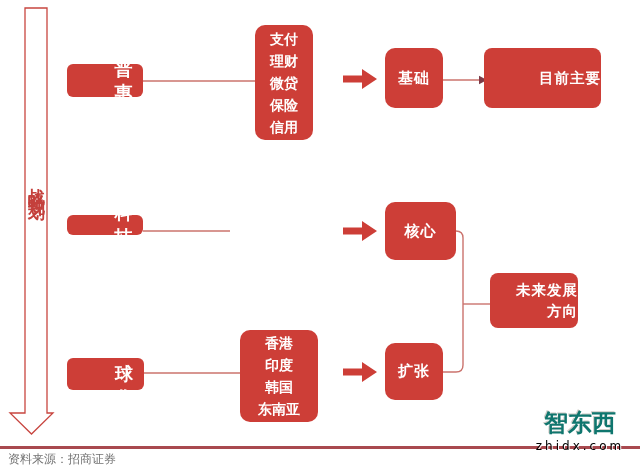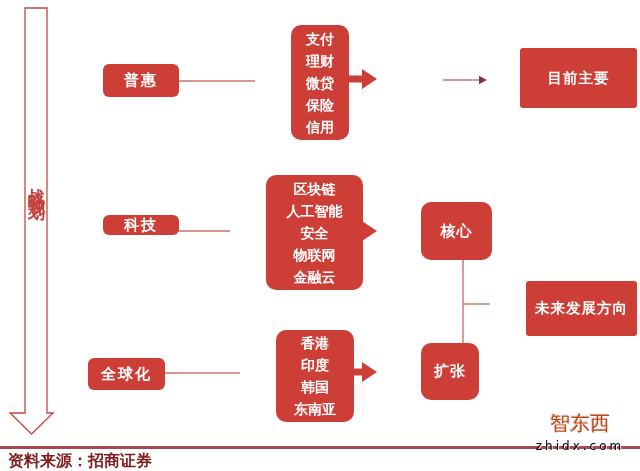--- a/index.html
+++ b/index.html
@@ -12,50 +12,48 @@
   }
   #connector-layer{position:absolute;left:0;top:0;z-index:1;}
   .box{
     position:absolute;z-index:2;
     background:#CD3E37;
     color:#ffffff;
     box-sizing:border-box;
     display:flex;align-items:center;justify-content:center;
     text-align:center;
     font-weight:bold;
-    margin-left:36px;
   }
   .box .ln{display:block;}
-  .cat-box{border-radius:6px;font-size:15px;letter-spacing:2px;}
+  .cat-box{border-radius:6px;font-size:18px;letter-spacing:2px;padding-left:39px;}
   .detail-box{border-radius:10px;flex-direction:column;font-size:14px;line-height:22px;}
   .stage-box{border-radius:10px;font-size:15px;letter-spacing:1px;}
-  .wide-box{border-radius:3px;font-size:14.5px;line-height:21px;letter-spacing:1px;}
+  .wide-box{border-radius:8px;flex-direction:column;font-size:14.5px;line-height:21px;letter-spacing:1px;align-items:flex-end;}
   #axis-label{
     position:absolute;left:26px;top:174px;z-index:2;
     writing-mode:vertical-rl;text-orientation:upright;
     color:#C4403C;font-size:17px;font-weight:bold;
     letter-spacing:5px;line-height:21px;
     font-family:"DejaVu Serif","Liberation Serif",serif;
   }
   #divider{
     position:absolute;left:0;top:446px;width:640px;height:3px;
     background:#A9494F;z-index:1;
   }
   #source-note{
     position:absolute;left:8px;top:451px;z-index:2;
-    color:#7f1d1d;font-size:16px;
+    color:#737373;font-size:12px;
     font-family:"DejaVu Serif","Liberation Serif",serif;
-    font-weight:bold;
   }
   #watermark{
     position:absolute;left:528px;top:406px;width:104px;z-index:3;
     text-align:center;pointer-events:none;
   }
   #watermark-brand{
-    font-size:20px;font-weight:normal;color:#c2410c;
+    font-size:24px;font-weight:bold;color:#0f766e;
     text-shadow:1px 1px 0 #ffffff,-1px -1px 0 #cfcbc6;
     line-height:34px;
   }
   #watermark-domain{
     font-size:12px;color:#000000;letter-spacing:3px;
     text-shadow:1px 1px 0 #ffffff;
     line-height:13px;
   }
 </style>
 </head>
@@ -87,52 +85,48 @@
   <div class="box cat-box" style="left:67px;top:64px;width:76px;height:33px;">
     <span>普惠</span>
   </div>
   <div class="box detail-box" style="left:255px;top:25px;width:58px;height:115px;">
     <span class="ln">支付</span>
     <span class="ln">理财</span>
     <span class="ln">微贷</span>
     <span class="ln">保险</span>
     <span class="ln">信用</span>
   </div>
+  <div class="box stage-box" style="left:385px;top:48px;width:58px;height:60px;">
+    <span>基础</span>
+  </div>
   <div class="box wide-box" style="left:484px;top:48px;width:117px;height:60px;">
     <span class="ln">目前主要</span>
   </div>
 
   <div class="box cat-box" style="left:67px;top:215px;width:76px;height:20px;">
     <span>科技</span>
   </div>
-  <div class="box detail-box" style="left:230px;top:175px;width:97px;height:115px;">
-    <span class="ln">区块链</span>
-    <span class="ln">人工智能</span>
-    <span class="ln">安全</span>
-    <span class="ln">物联网</span>
-    <span class="ln">金融云</span>
-  </div>
   <div class="box stage-box" style="left:385px;top:202px;width:71px;height:58px;">
     <span>核心</span>
   </div>
 
-  <div class="box cat-box" style="left:52px;top:358px;width:77px;height:32px;">
+  <div class="box cat-box" style="left:67px;top:358px;width:77px;height:32px;">
     <span>全球化</span>
   </div>
   <div class="box detail-box" style="left:240px;top:330px;width:78px;height:92px;">
     <span class="ln">香港</span>
     <span class="ln">印度</span>
     <span class="ln">韩国</span>
     <span class="ln">东南亚</span>
   </div>
   <div class="box stage-box" style="left:385px;top:343px;width:58px;height:57px;">
     <span>扩张</span>
   </div>
 
-  <div class="box wide-box" style="left:490px;top:281px;width:111px;height:55px;">
+  <div class="box wide-box" style="left:490px;top:273px;width:88px;height:55px;">
     <span class="ln">未来发展</span>
     <span class="ln">方向</span>
   </div>
 
   <div id="divider"></div>
   <div id="source-note">资料来源：招商证券</div>
   <div id="watermark">
     <div id="watermark-brand">智东西</div>
     <div id="watermark-domain">zhidx.com</div>
   </div>

